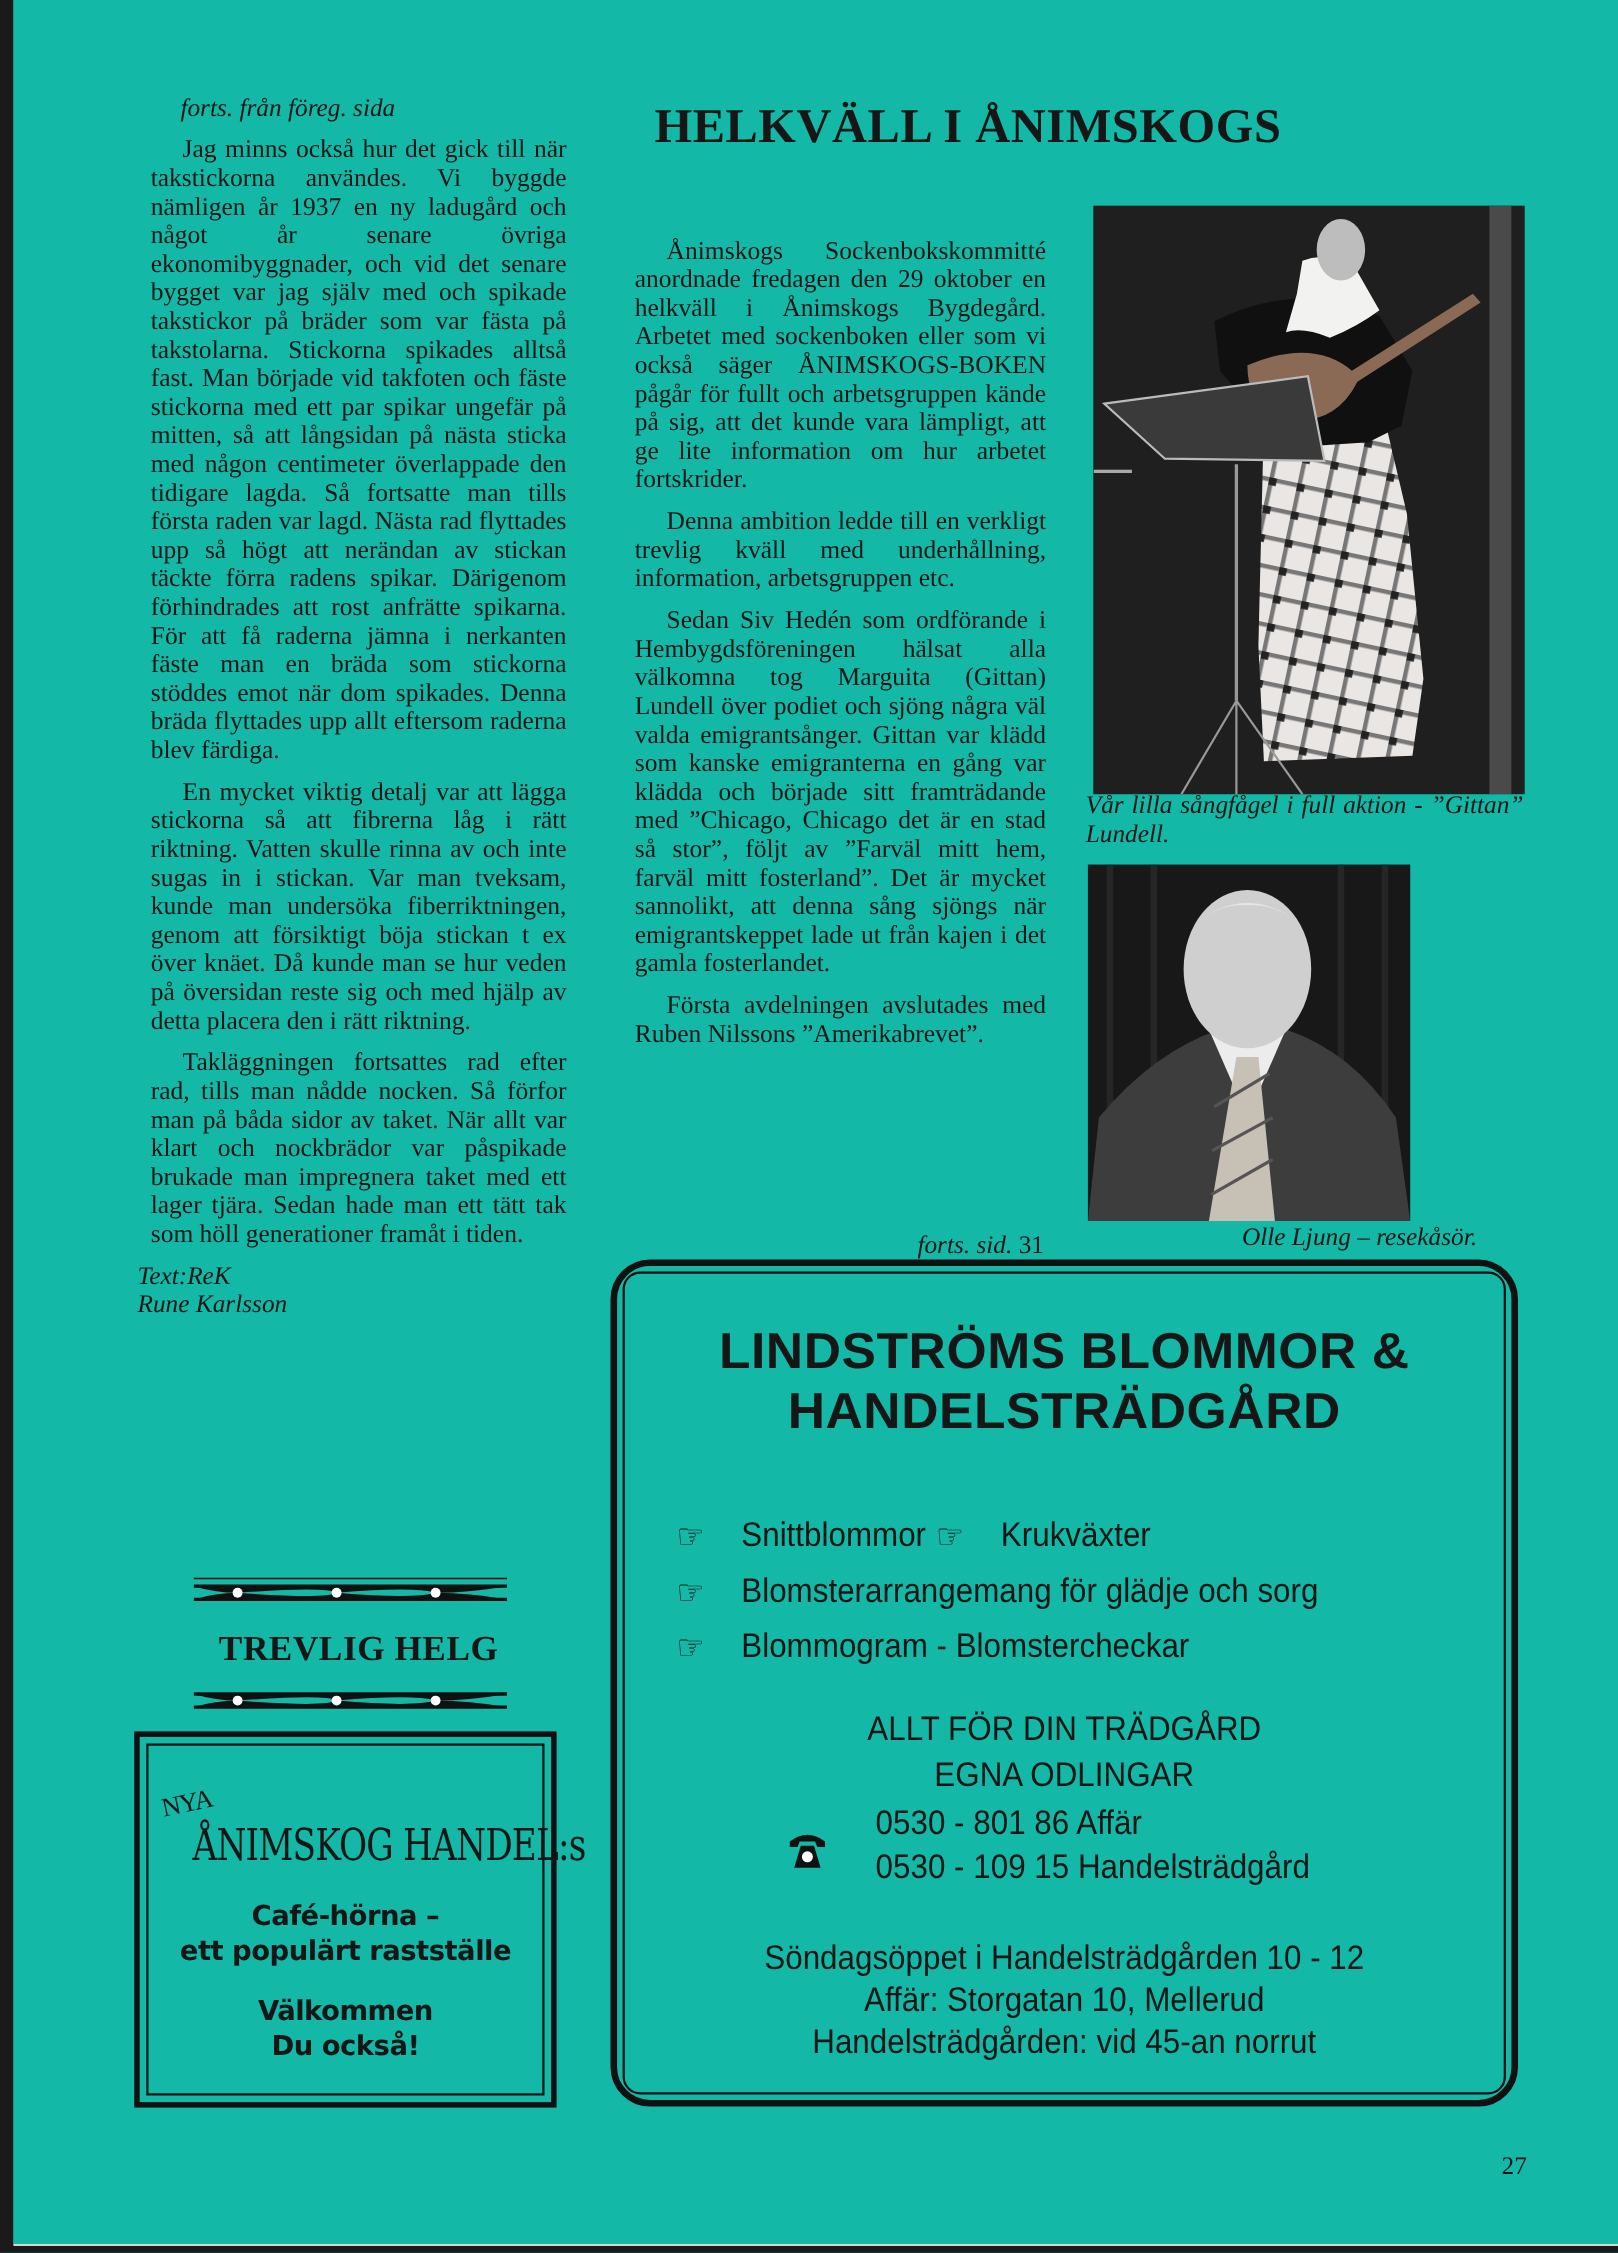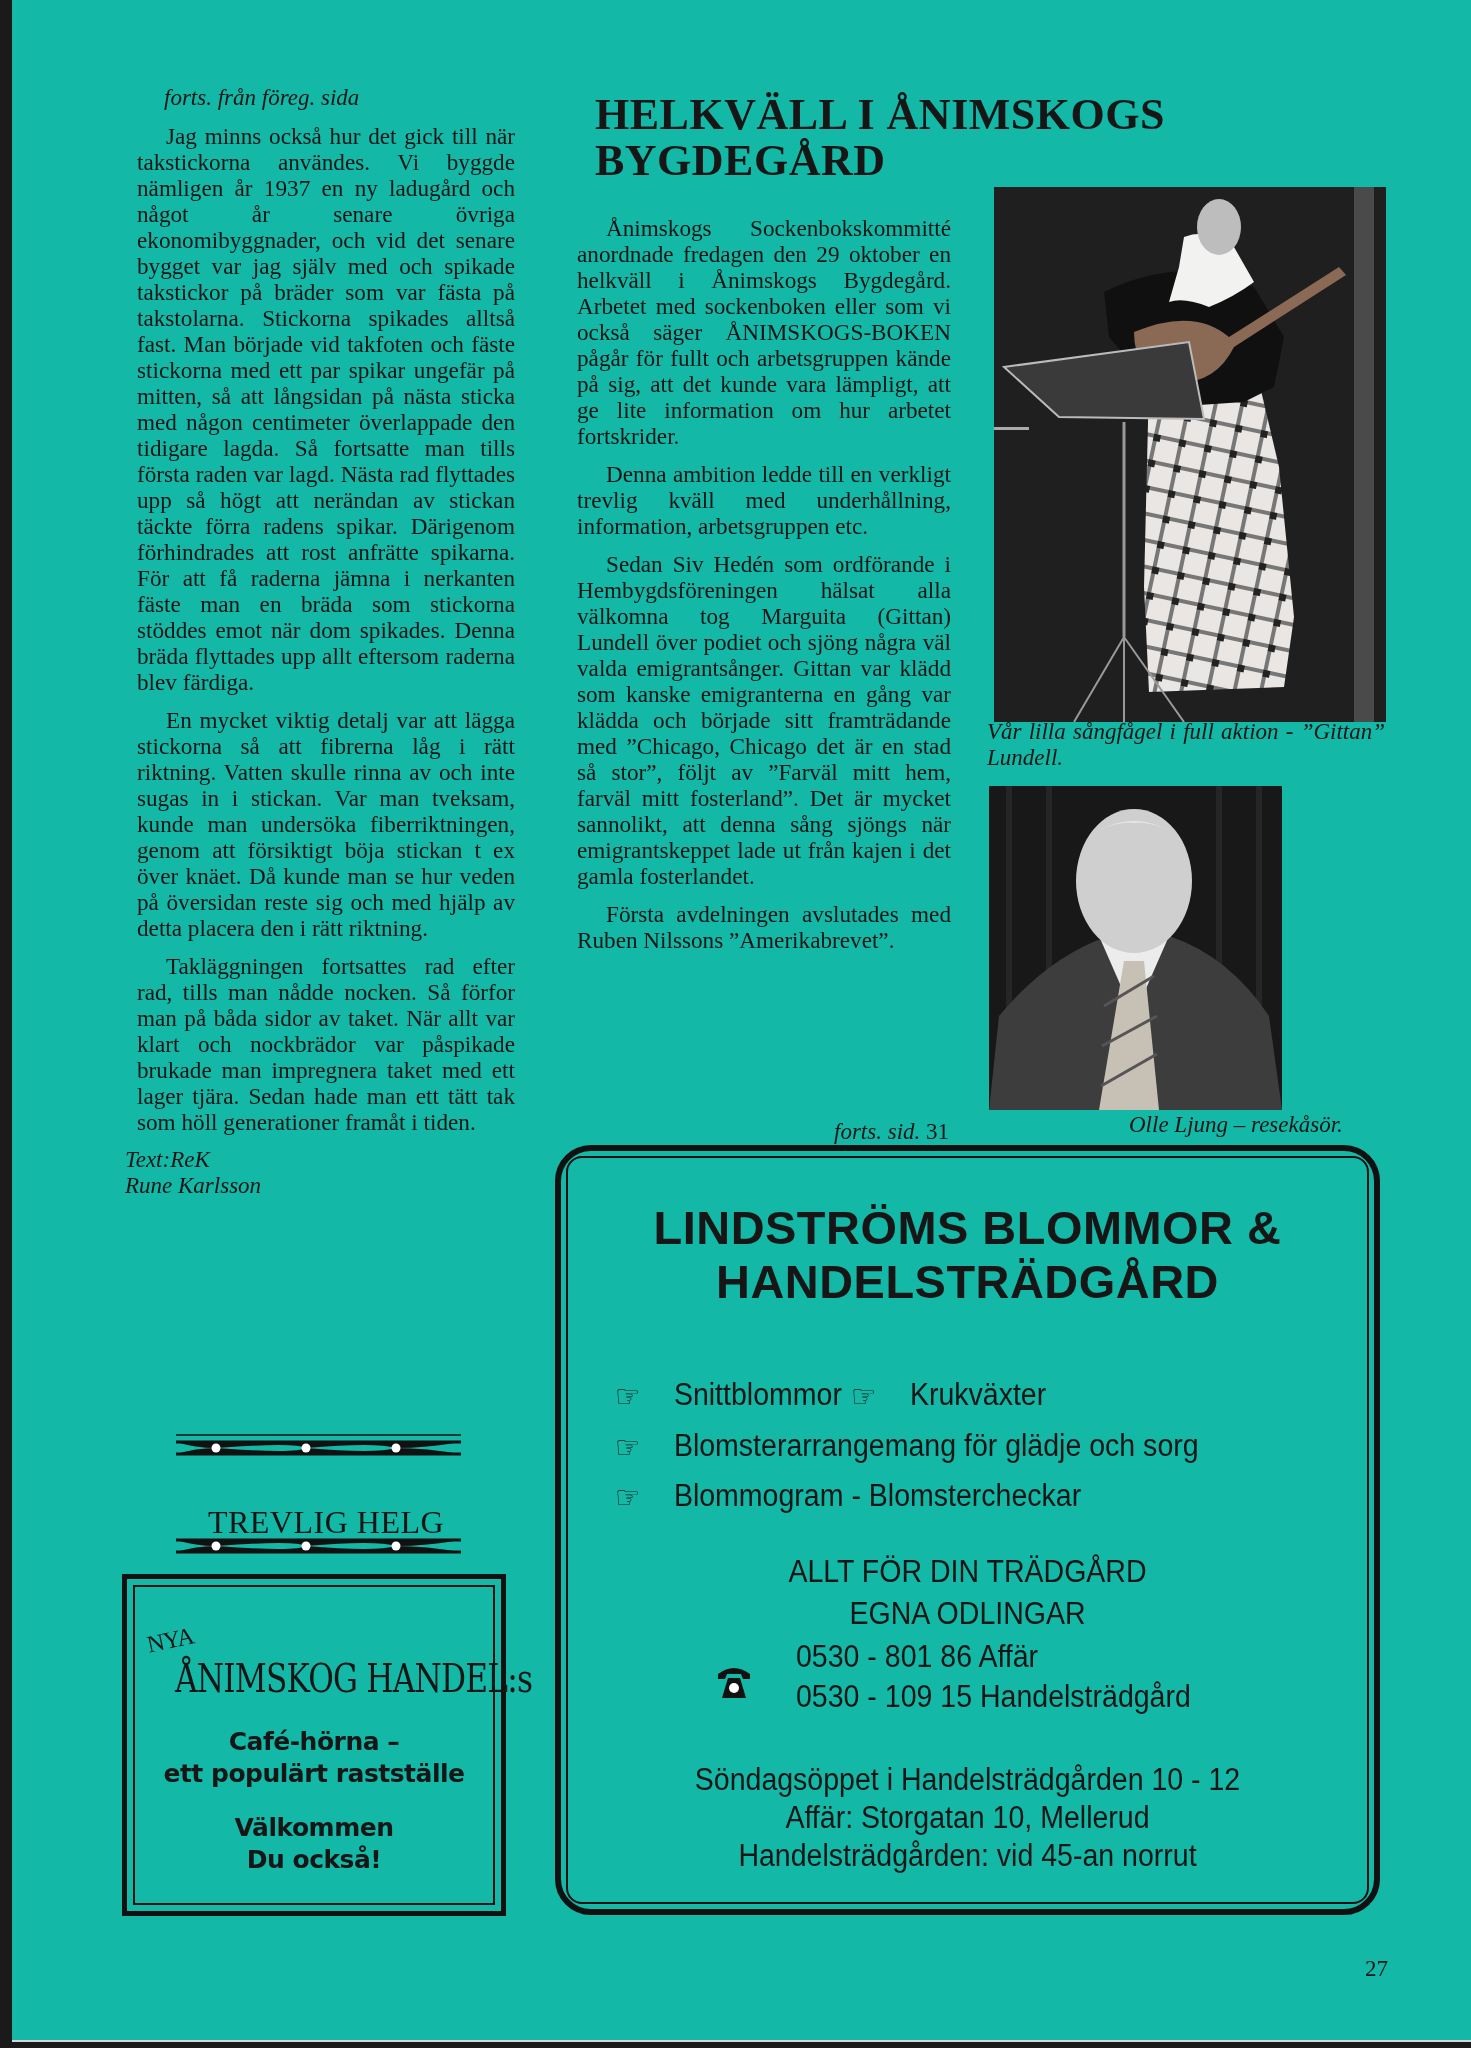--- a/index.html
+++ b/index.html
@@ -26,21 +26,21 @@
 
   
   #left-col { left: 113px; top: 84px; width: 402px; }
   .cont-note { font-style: italic; font-size: 23px; line-height: 27px; margin: 0 0 0 39px; }
   .signature { font-style: italic; font-size: 23px; line-height: 26px; }
 
   
   .ornament { position: absolute; left: 164px; width: 285px; height: 26px; }
   .trevlig {
     position: absolute; left: 113px; width: 402px; top: 1480px;
-    text-align: center; font-weight: normal; font-size: 32px; letter-spacing: 0.5px; margin-top: 24px;
+    text-align: center; font-weight: bold; font-size: 32px; letter-spacing: 0.5px;
   }
 
   
   #handel-box {
     position: absolute; left: 110px; top: 1574px; width: 384px; height: 342px;
     border: 5px solid #111; box-sizing: border-box;
   }
   #handel-box .inner {
     position: absolute; left: 6px; top: 6px; right: 6px; bottom: 6px;
     border: 2px solid #111;
@@ -151,21 +151,20 @@
       <div class="handel-name">ÅNIMSKOG HANDEL:s</div>
       <div class="handel-line" style="top:140px">Café-hörna –</div>
       <div class="handel-line" style="top:172px">ett populärt rastställe</div>
       <div class="handel-line" style="top:226px">Välkommen</div>
       <div class="handel-line" style="top:258px">Du också!</div>
     </div>
   </div>
 
   <div id="headline">
     <div>HELKVÄLL I ÅNIMSKOGS</div>
-    <div>BYGDEGÅRD</div>
   </div>
 
   <div id="mid-col" class="col body-text">
     <p>Ånimskogs Sockenbokskommitté anordnade fredagen den 29 oktober en helkväll i Ånimskogs Bygdegård. Arbetet med sockenboken eller som vi också säger ÅNIMSKOGS-BOKEN pågår för fullt och arbetsgruppen kände på sig, att det kunde vara lämpligt, att ge lite information om hur arbetet fortskrider.</p>
     <p>Denna ambition ledde till en verkligt trevlig kväll med underhållning, information, arbetsgruppen etc.</p>
     <p>Sedan Siv Hedén som ordförande i Hembygdsföreningen hälsat alla välkomna tog Marguita (Gittan) Lundell över podiet och sjöng några väl valda emigrantsånger. Gittan var klädd som kanske emigranterna en gång var klädda och började sitt framträdande med ”Chicago, Chicago det är en stad så stor”, följt av ”Farväl mitt hem, farväl mitt fosterland”. Det är mycket sannolikt, att denna sång sjöngs när emigrantskeppet lade ut från kajen i det gamla fosterlandet.</p>
     <p>Första avdelningen avslutades med Ruben Nilssons ”Amerikabrevet”.</p>
   </div>
   <div class="forts-sid">
     <span class="ital">forts. sid.</span>

